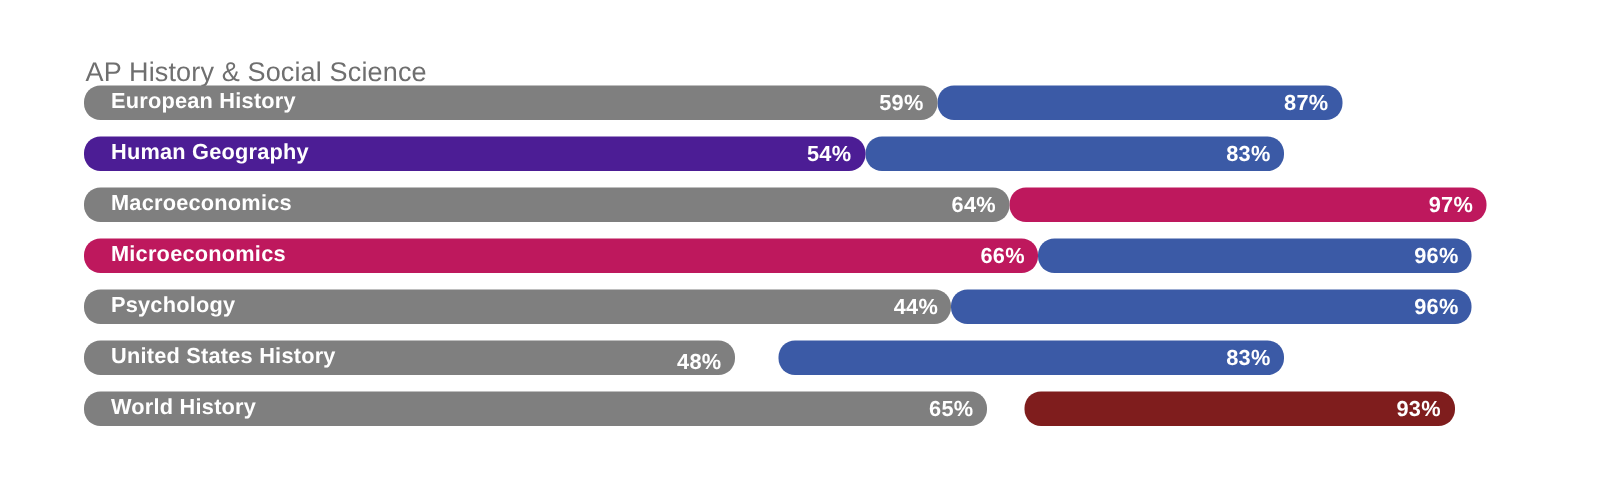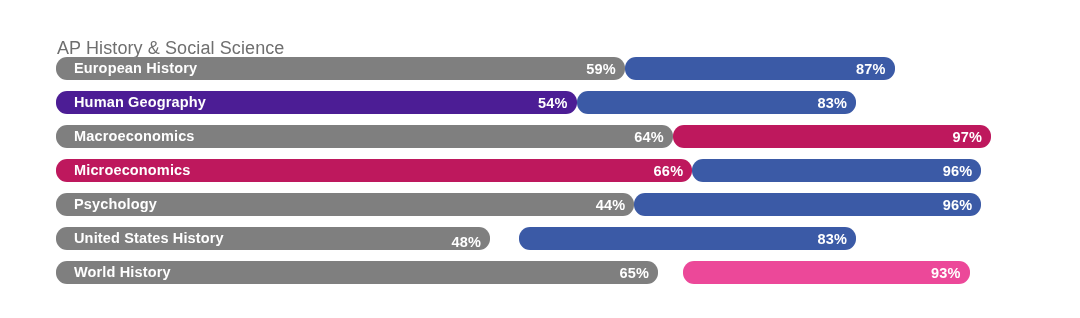--- a/index.html
+++ b/index.html
@@ -137,21 +137,21 @@
       <div class="bar-row">
         <div class="seg seg-blue" style="left: 462.72px; width: 337.4px; background: rgb(59, 90, 166);">
           <span class="seg-label">83%</span>
         </div>
         <div class="seg seg-gray" style="width: 434px; background: rgb(127, 127, 127); align-items: flex-end;">
           <span class="seg-label">48%</span>
         </div>
         <div class="cat-label">United States History</div>
       </div>
       <div class="bar-row">
-        <div class="seg seg-blue" style="left: 626.6px; width: 287px; background: #ec4899; justify-content: flex-end;">
+        <div class="seg seg-blue" style="left: 626.6px; width: 287px; background: #7f1d1d; justify-content: flex-end;">
           <span class="seg-label">93%</span>
         </div>
         <div class="seg seg-gray" style="width: 602px; background: rgb(127, 127, 127);">
           <span class="seg-label">65%</span>
         </div>
         <div class="cat-label">World History</div>
       </div>
     </div>
 
 </div>

